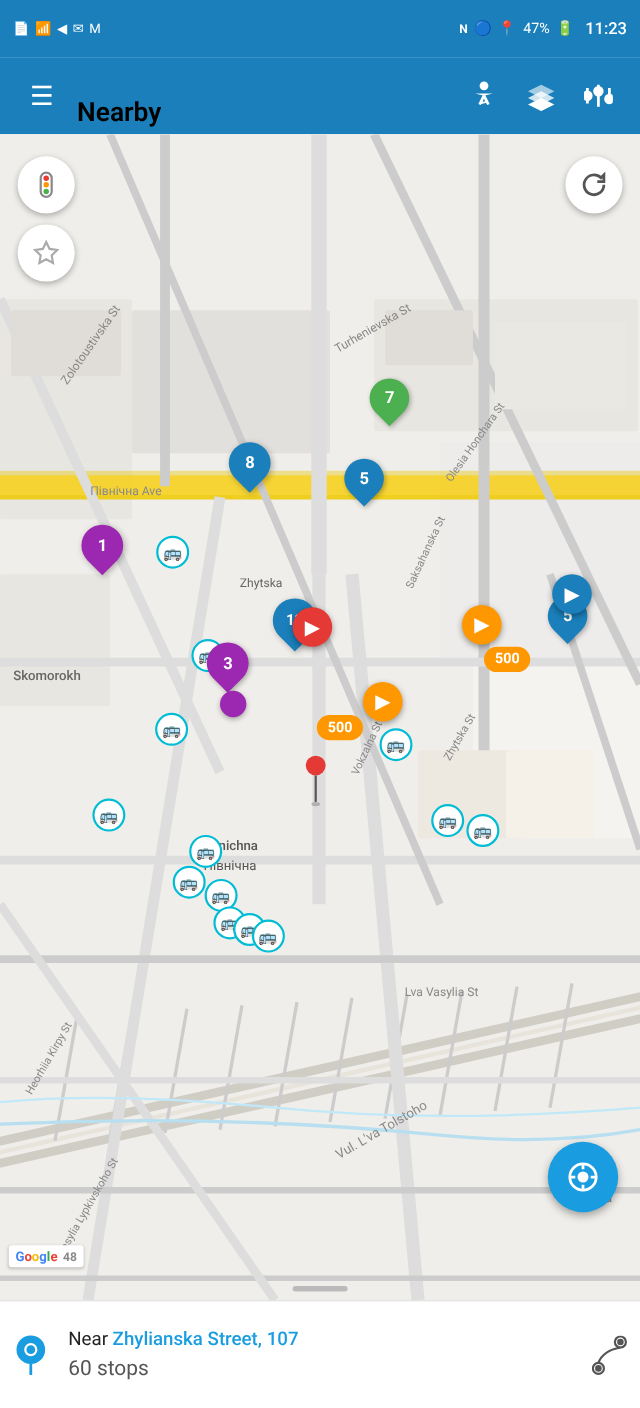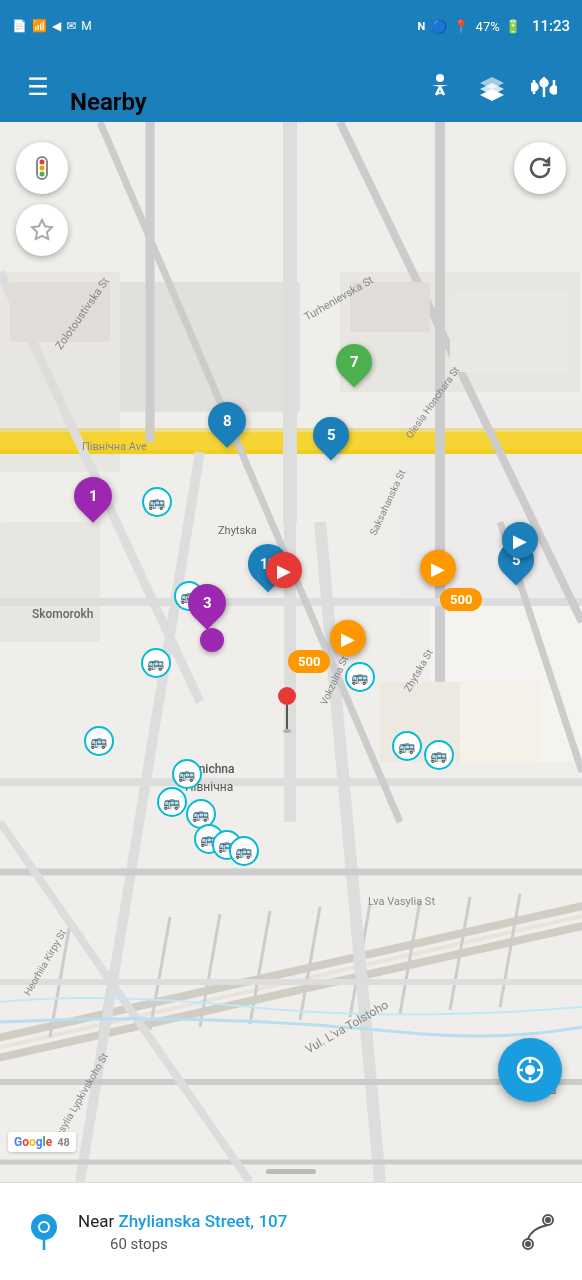--- a/index.html
+++ b/index.html
@@ -85,29 +85,29 @@
     .google-logo span:nth-child(6) { color: #EA4335; }
     .google-count { font-size: 11px; color: #888; margin-left: 2px; }
 
     
     .bottom-bar {
       width: 100%;
       height: 98px;
       background: white;
       border-top: 1px solid #ddd;
       display: flex; align-items: center;
-      padding: 0 24px;
+      padding: 0 8px;
       gap: 14px;
     }
     .bottom-icon { width: 40px; height: 40px; display: flex; align-items: center; justify-content: center; }
     .bottom-text { flex: 1; }
     .bottom-text .street { font-size: 17px; }
     .bottom-text .street-name { color: #1a9de0; font-weight: 500; }
     .bottom-text .street-prefix { color: #222; }
-    .bottom-text .stops { font-size: 15px; color: #555; margin-top: 4px; margin-left: 32px; }
+    .bottom-text .stops { font-size: 19px; color: #555; margin-top: 4px; }
     .bottom-action { width: 40px; display: flex; align-items: center; justify-content: center; font-size: 28px; color: #555; cursor: pointer; }
 
     
     .bus-stop {
       position: absolute;
       width: 30px; height: 30px;
       border-radius: 50%;
       border: 2.5px solid #00bcd4;
       background: white;
       display: flex; align-items: center; justify-content: center;
@@ -284,21 +284,21 @@
   <div style="position:absolute;top:170px;left:300px;transform:rotate(-30deg);font-size:11px;color:#888;white-space:nowrap;pointer-events:none;">Turhenievska St</div>
   <div style="position:absolute;top:275px;left:390px;transform:rotate(-55deg);font-size:10px;color:#888;white-space:nowrap;pointer-events:none;">Olesia Honchara St</div>
   <div style="position:absolute;top:375px;left:352px;transform:rotate(-65deg);font-size:10px;color:#888;white-space:nowrap;pointer-events:none;">Saksahanska St</div>
   <div style="position:absolute;top:318px;left:82px;font-size:11px;color:#888;white-space:nowrap;pointer-events:none;">Північна Ave</div>
   <div style="position:absolute;top:553px;left:308px;transform:rotate(-65deg);font-size:10px;color:#888;white-space:nowrap;pointer-events:none;">Vokzalna St</div>
   <div style="position:absolute;top:543px;left:395px;transform:rotate(-60deg);font-size:10px;color:#888;white-space:nowrap;pointer-events:none;">Zhytska St</div>
   <div style="position:absolute;top:773px;left:368px;font-size:11px;color:#888;white-space:nowrap;pointer-events:none;">Lva Vasylia St</div>
   <div style="position:absolute;top:898px;left:300px;transform:rotate(-30deg);font-size:12px;color:#888;white-space:nowrap;pointer-events:none;">Vul. L'va Tolstoho</div>
   <div style="position:absolute;top:835px;left:8px;transform:rotate(-60deg);font-size:10px;color:#888;white-space:nowrap;pointer-events:none;">Heorhiia Kirpy St</div>
   <div style="position:absolute;top:970px;left:30px;transform:rotate(-60deg);font-size:10px;color:#888;white-space:nowrap;pointer-events:none;">Vasylia Lypkivskoho St</div>
-  <div style="position:absolute;top:485px;left:32px;font-size:12px;color:#666;font-weight:500;pointer-events:none;">Skomorokh</div>
+  <div style="position:absolute;top:485px;left:12px;font-size:12px;color:#666;font-weight:500;pointer-events:none;">Skomorokh</div>
   <div style="position:absolute;top:402px;left:218px;font-size:11px;color:#666;pointer-events:none;">Zhytska</div>
   <div style="position:absolute;top:640px;left:182px;font-size:12px;color:#555;font-weight:500;pointer-events:none;">Pivnichna</div>
   <div style="position:absolute;top:658px;left:185px;font-size:12px;color:#555;pointer-events:none;">Північна</div>
   <div style="position:absolute;top:960px;left:520px;font-size:13px;color:#888;pointer-events:none;">Mokra</div>
 
   <div class="map-controls">
     <button class="map-btn">
       <svg width="28" height="28" viewBox="0 0 28 28">
         <rect x="9" y="3" width="10" height="22" rx="5" fill="none" stroke="#888" stroke-width="2"></rect>
         <circle cx="14" cy="8" r="2.5" fill="#e53935"></circle>

